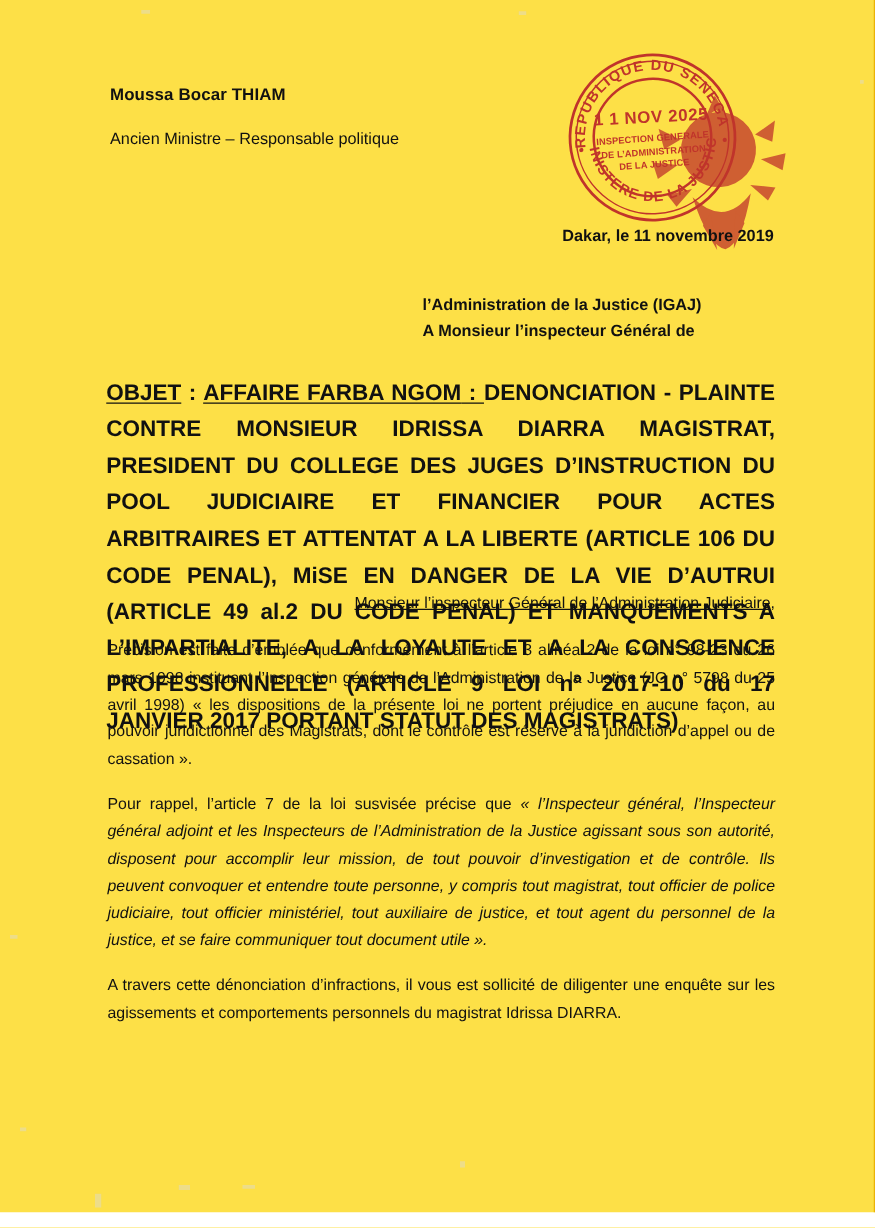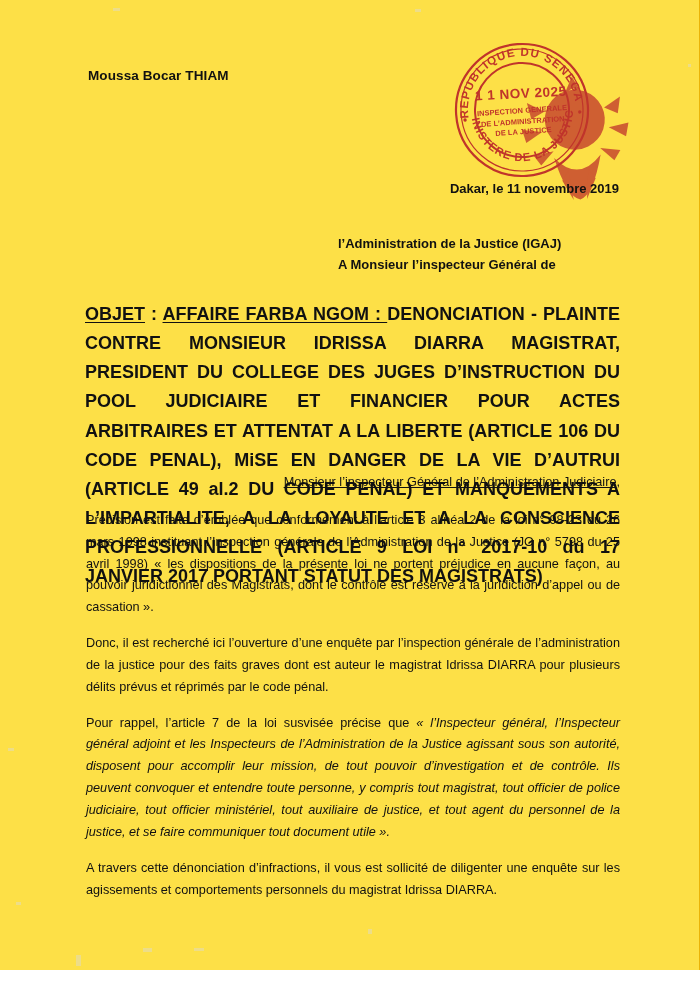--- a/index.html
+++ b/index.html
@@ -152,20 +152,21 @@
   <div class="speckle" style="left:688px;top:64px;width:3px;height:3px;"></div>
   <div class="speckle" style="left:8px;top:748px;width:6px;height:3px;"></div>
   <div class="speckle" style="left:368px;top:929px;width:4px;height:5px;"></div>
   <div class="speckle" style="left:76px;top:955px;width:5px;height:11px;"></div>
   <div class="speckle" style="left:143px;top:948px;width:9px;height:4px;"></div>
   <div class="speckle" style="left:194px;top:948px;width:10px;height:3px;"></div>
   <div class="speckle" style="left:16px;top:902px;width:5px;height:3px;"></div>
 
   <div class="sender">
     <p class="sender-name">Moussa Bocar THIAM</p>
+    <p class="sender-role">Ancien Ministre – Responsable politique</p>
   </div>
 
   <div class="stamp">
     <svg viewBox="0 0 140 140" xmlns="http://www.w3.org/2000/svg" aria-hidden="true">
       <defs>
         <path id="arcTop" d="M 16,70 A 54,54 0 0 1 124,70"></path>
         <path id="arcBot" d="M 19,70 A 51,51 0 0 0 121,70"></path>
       </defs>
       <circle cx="70" cy="70" r="66" fill="none" stroke="#c0342b" stroke-width="2.2"></circle>
       <circle cx="70" cy="70" r="61" fill="none" stroke="#c0342b" stroke-width="1.2"></circle>
@@ -209,18 +210,17 @@
   <div class="addressee">
     <div>l’Administration de la Justice (IGAJ)</div>
     <div>A Monsieur l’inspecteur Général de</div>
   </div>
 
   <div class="objet"><span class="u">OBJET</span><span> : </span><span class="u">AFFAIRE FARBA NGOM</span><span class="u"> : </span><span>DENONCIATION - PLAINTE CONTRE MONSIEUR IDRISSA DIARRA MAGISTRAT, PRESIDENT DU COLLEGE DES JUGES D’INSTRUCTION DU POOL JUDICIAIRE ET FINANCIER POUR ACTES ARBITRAIRES ET ATTENTAT A LA LIBERTE (ARTICLE 106 DU CODE PENAL), MiSE EN DANGER DE LA VIE D’AUTRUI (ARTICLE 49 al.2 DU CODE PENAL) ET MANQUEMENTS A L’IMPARTIALITE, A LA LOYAUTE ET A LA CONSCIENCE PROFESSIONNELLE (ARTICLE 9 LOI n° 2017-10 du 17 JANVIER 2017 PORTANT STATUT DES MAGISTRATS)</span></div>
 
   <div class="body">
     <p class="salutation">Monsieur l’inspecteur Général de l’Administration Judiciaire,</p>
     <p>Précision est faite d’emblée que conformément à l’article 3 alinéa 2 de la loi n° 98-23 du 26 mars 1998 instituant l’Inspection générale de l’Administration de la Justice (JO n° 5798 du 25 avril 1998) « les dispositions de la présente loi ne portent préjudice en aucune façon, au pouvoir juridictionnel des Magistrats, dont le contrôle est réservé à la juridiction d’appel ou de cassation ».</p>
-    <p>Donc, il est recherché ici l’ouverture d’une enquête par l’inspection générale de l’administration de la justice pour des faits graves dont est auteur le magistrat Idrissa DIARRA pour plusieurs délits prévus et réprimés par le code pénal.</p>
     <p><span>Pour rappel, l’article 7 de la loi susvisée précise que </span><span class="it">« l’Inspecteur général, l’Inspecteur général adjoint et les Inspecteurs de l’Administration de la Justice agissant sous son autorité, disposent pour accomplir leur mission, de tout pouvoir d’investigation et de contrôle. Ils peuvent convoquer et entendre toute personne, y compris tout magistrat, tout officier de police judiciaire, tout officier ministériel, tout auxiliaire de justice, et tout agent du personnel de la justice, et se faire communiquer tout document utile ».</span></p>
     <p class="last">A travers cette dénonciation d’infractions, il vous est sollicité de diligenter une enquête sur les agissements et comportements personnels du magistrat Idrissa DIARRA.</p>
   </div>
 
 </div>
 
 </body></html>

